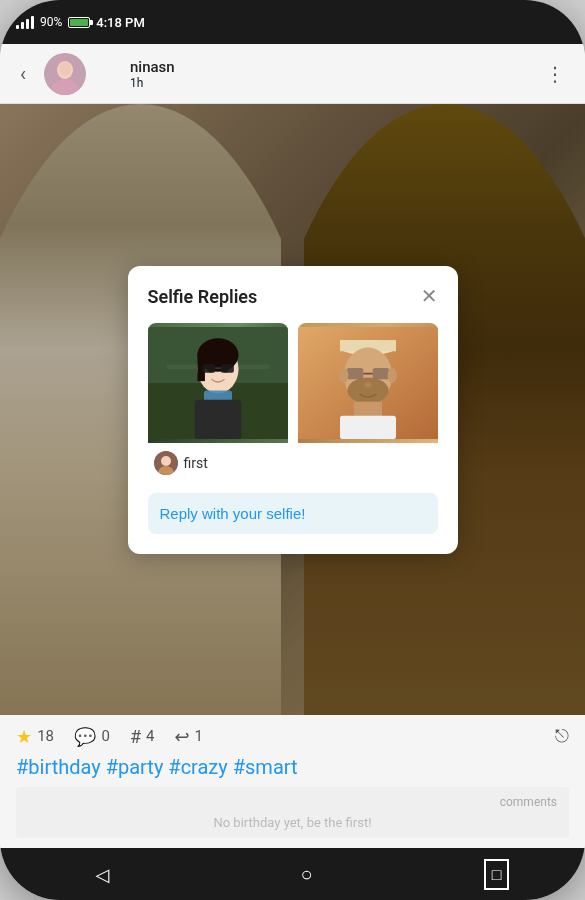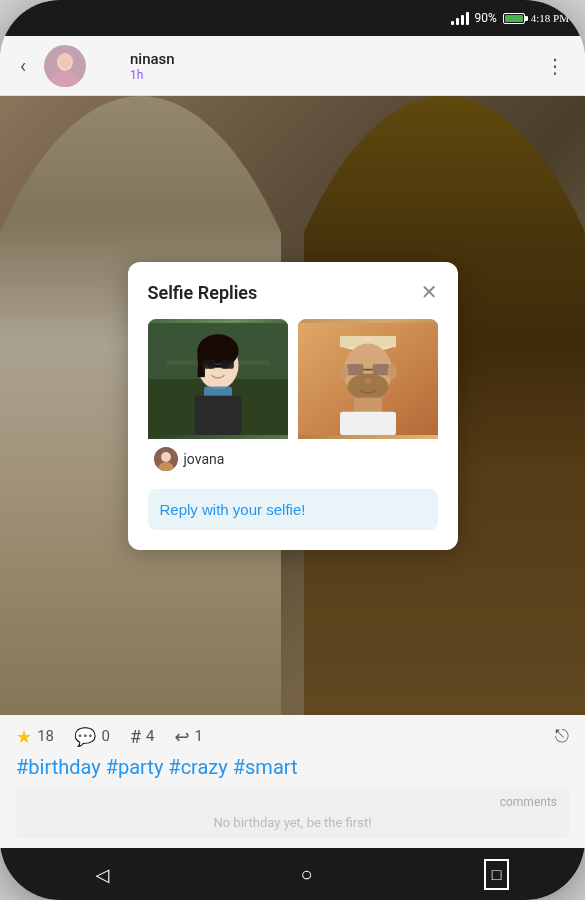--- a/index.html
+++ b/index.html
@@ -17,24 +17,24 @@
       background: #fff;
       border-radius: 60px;
       box-shadow: 0 8px 40px rgba(0,0,0,0.35);
       overflow: hidden;
       position: relative;
       display: flex;
       flex-direction: column;
     }
     .status-bar {
       background: #1a1a1a;
-      height: 36px;
-      display: flex;
-      align-items: center;
-      justify-content: flex-end;
+      height: 44px;
+      display: flex;
+      align-items: center;
+      justify-content: flex-start;
       padding: 18px 16px;
       flex-shrink: 0;
     }
     .status-icons {
       display: flex;
       align-items: center;
       gap: 6px;
       color: #fff;
       font-size: 12px;
     }
@@ -112,21 +112,21 @@
       flex: 1;
       margin-left: 34px;
     }
     .username {
       font-size: 15px;
       font-weight: 500;
       color: #222;
     }
     .post-time {
       font-size: 12px;
-      color: #8b5cf6;
+      color: #0f172a;
     }
     .more-btn {
       color: #555;
       font-size: 20px;
       padding: 8px;
       cursor: pointer;
     }
 
     .content-area {
       flex: 1;
@@ -329,21 +329,21 @@
         <div class="signal-bar" style="height:7px"></div>
         <div class="signal-bar" style="height:10px"></div>
         <div class="signal-bar" style="height:13px"></div>
       </div>
       <span>90%</span>
       <div class="battery-icon">
         <div class="battery-body">
             <div class="battery-fill"></div>
           </div>
       </div>
-      <span style="font-size:11px;font-weight:500;font-family:Liberation Serif, serif;">4:18 PM</span>
+      <span style="font-size:13px;font-weight:500;">4:18 PM</span>
     </div>
   </div>
 
   <div class="top-bar">
     <span class="back-btn">‹</span>
     <div class="user-avatar-small">
       <svg viewBox="0 0 42 42" xmlns="http://www.w3.org/2000/svg">
         <circle cx="21" cy="21" r="21" fill="#c4a0b0"></circle>
         <ellipse cx="21" cy="17" rx="8" ry="9" fill="#f5d0c0"></ellipse>
         <ellipse cx="21" cy="38" rx="14" ry="12" fill="#d4a0b5"></ellipse>
@@ -401,21 +401,21 @@
               </svg>
             </div>
             <div class="selfie-label">
               <div class="user-mini-avatar">
                 <svg viewBox="0 0 24 24" xmlns="http://www.w3.org/2000/svg">
                   <circle cx="12" cy="12" r="12" fill="#8b6050"></circle>
                   <ellipse cx="12" cy="10" rx="5" ry="5" fill="#f5d0c0"></ellipse>
                   <ellipse cx="12" cy="22" rx="8" ry="7" fill="#c4905a"></ellipse>
                 </svg>
               </div>
-              <span class="selfie-username">jovana</span>
+              <span class="selfie-username">first</span>
             </div>
           </div>
 
           <div class="selfie-item">
             <div class="selfie-photo selfie-photo-tom">
               <svg width="100%" height="120" viewBox="0 0 150 120" xmlns="http://www.w3.org/2000/svg">
 
                 <rect width="150" height="120" fill="#d4905a"></rect>
                 <rect x="0" y="0" width="150" height="120" fill="url(#warmGrad)" opacity="0.6"></rect>
                 <defs>

